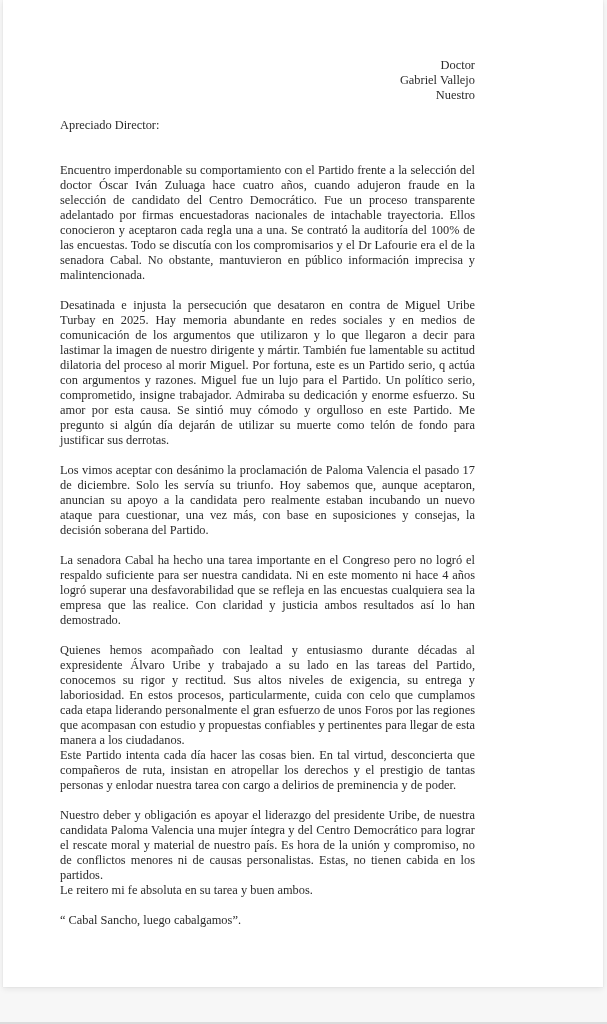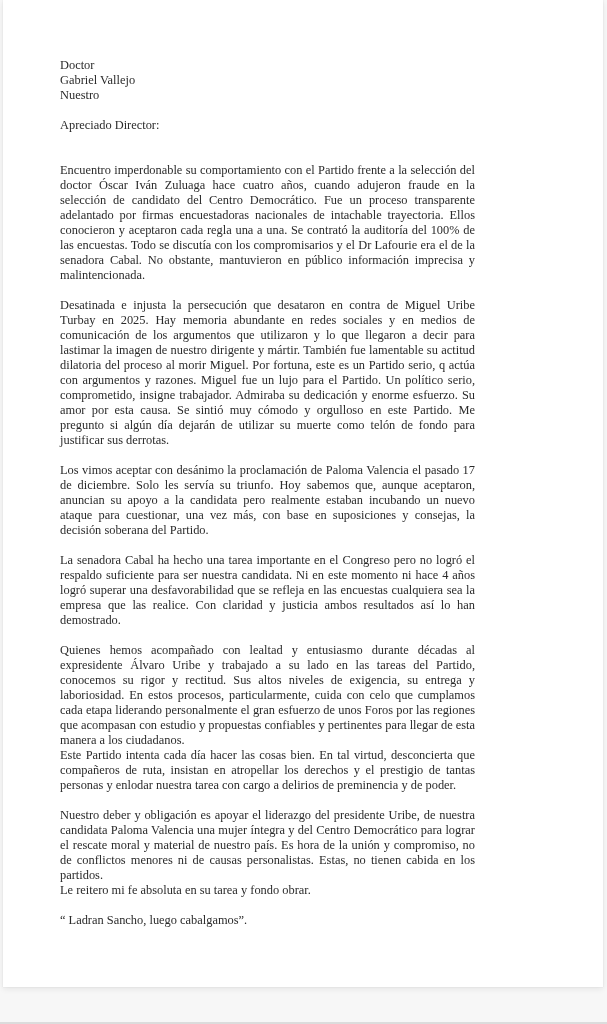--- a/index.html
+++ b/index.html
@@ -15,21 +15,21 @@
   }
   .bottom-bar {
     position:absolute; left:0; bottom:0; width:607px; height:2px; background:#dcdcdc;
   }
   .content {
     position:absolute; left:57px; top:58px; width:415px;
     font-family:"Liberation Serif", serif;
     font-size:12.4px; line-height:15px; color:#2a2a2a;
   }
   .content p { margin:0; text-align:justify; }
-  .addr p { text-align:left; }
+  .addr p { text-align:right; }
   .gap { height:15px; }
   .last-left { text-align:right; }
   .sig-gap { height:45px; }
 </style>
 </head>
 <body>
 
 <div class="sheet">
   <div class="content">
     <div class="addr">
@@ -46,21 +46,21 @@
     <p>Desatinada e injusta la persecución que desataron en contra de Miguel Uribe Turbay en 2025. Hay memoria abundante en redes sociales y en medios de comunicación de los argumentos que utilizaron y lo que llegaron a decir para lastimar la imagen de nuestro dirigente y mártir. También fue lamentable su actitud dilatoria del proceso al morir Miguel. Por fortuna, este es un Partido serio, q actúa con argumentos y razones. Miguel fue un lujo para el Partido. Un político serio, comprometido, insigne trabajador. Admiraba su dedicación y enorme esfuerzo. Su amor por esta causa. Se sintió muy cómodo y orgulloso en este Partido. Me pregunto si algún día dejarán de utilizar su muerte como telón de fondo para justificar sus derrotas.</p>
     <div class="gap"></div>
     <p>Los vimos aceptar con desánimo la proclamación de Paloma Valencia el pasado 17 de diciembre. Solo les servía su triunfo. Hoy sabemos que, aunque aceptaron, anuncian su apoyo a la candidata pero realmente estaban incubando un nuevo ataque para cuestionar, una vez más, con base en suposiciones y consejas, la decisión soberana del Partido.</p>
     <div class="gap"></div>
     <p>La senadora Cabal ha hecho una tarea importante en el Congreso pero no logró el respaldo suficiente para ser nuestra candidata.  Ni en este momento ni hace 4 años logró superar una desfavorabilidad que se refleja en las encuestas cualquiera sea la empresa que las realice. Con claridad y justicia ambos resultados así lo han demostrado.</p>
     <div class="gap"></div>
     <p>Quienes hemos acompañado con lealtad y entusiasmo durante décadas al expresidente Álvaro Uribe y trabajado a su lado en las tareas del Partido, conocemos su rigor y rectitud. Sus altos niveles de exigencia, su entrega y laboriosidad. En estos procesos, particularmente, cuida con celo que cumplamos cada etapa liderando personalmente el gran esfuerzo de unos Foros por las regiones que acompasan con estudio y propuestas confiables y pertinentes para llegar de esta manera a los ciudadanos.</p>
     <p>Este Partido intenta cada día hacer las cosas bien. En tal virtud, desconcierta que compañeros de ruta, insistan en atropellar los derechos y el prestigio de tantas personas y  enlodar nuestra tarea con cargo a delirios de preminencia y de poder.</p>
     <div class="gap"></div>
     <p>Nuestro deber y obligación es apoyar el liderazgo del presidente Uribe, de nuestra candidata  Paloma Valencia una mujer íntegra y del Centro Democrático para lograr el rescate moral y material de nuestro país. Es hora de la unión y compromiso, no de conflictos menores ni de causas personalistas. Estas, no tienen cabida en los partidos.</p>
-    <p class="last-left">Le reitero mi fe absoluta en su tarea y fondo obrar.</p>
+    <p class="last-left">Le reitero mi fe absoluta en su tarea y buen ambos.</p>
     <div class="gap"></div>
-    <p class="last-left">“ Ladran Sancho, luego cabalgamos”.</p>
+    <p class="last-left">“ Cabal Sancho, luego cabalgamos”.</p>
     <div class="gap"></div>
     <div class="sig-gap"></div>
 
   </div>
 </div>
 <div class="bottom-bar"></div>
 
 </body></html>

